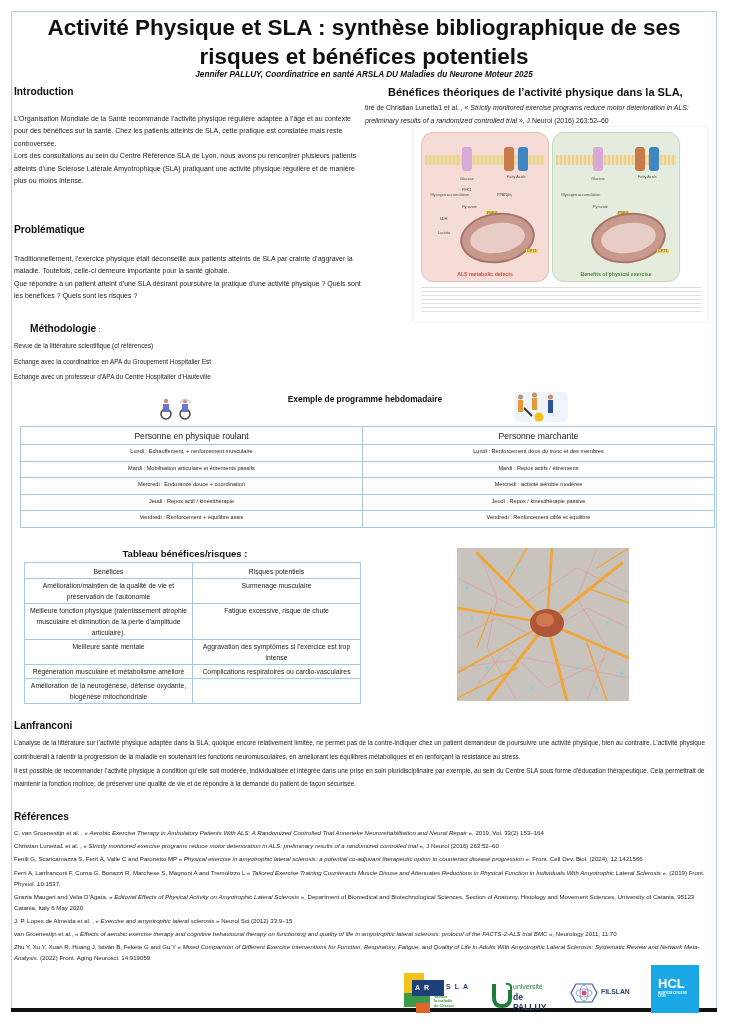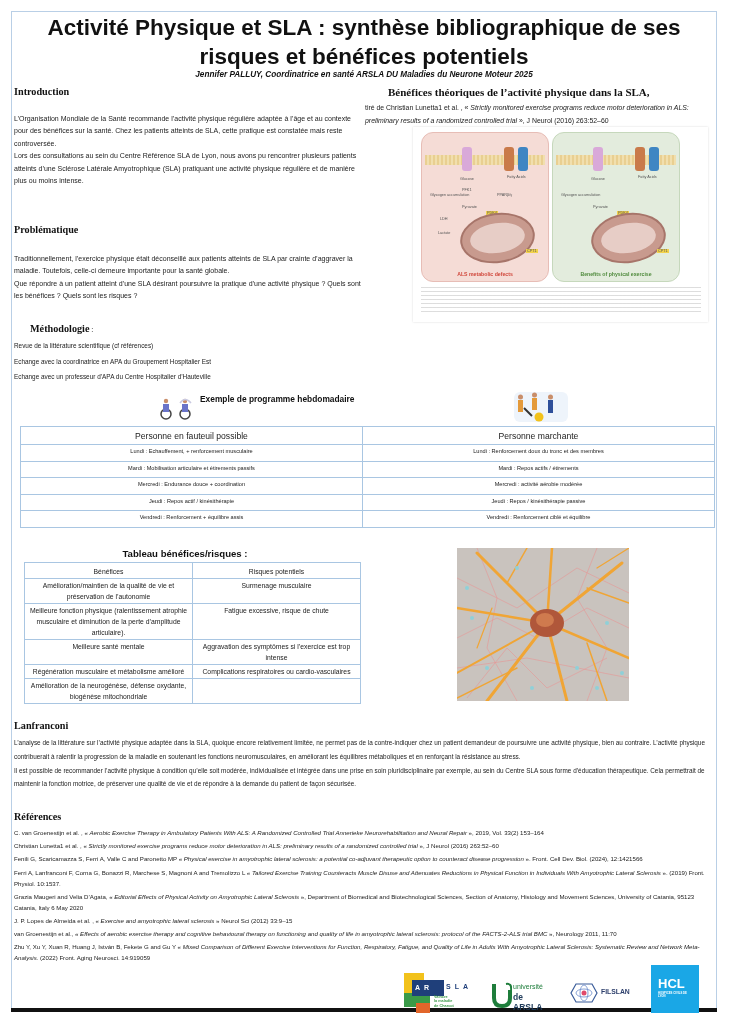--- a/index.html
+++ b/index.html
@@ -2,39 +2,39 @@
 <html><head>
 <meta charset="utf-8">
 <style>
   * { box-sizing: border-box; margin: 0; padding: 0; }
   html, body { width: 729px; height: 1024px; background: #ffffff; overflow: hidden; }
   body { position: relative; font-family: "Liberation Sans", sans-serif; color: #1a1a1a; }
   .frame { position: absolute; left: 11px; top: 11px; width: 706px; height: 1000px; border: 1.5px solid #b9cfe6; }
   .bottom-bar { position: absolute; left: 11px; top: 1008px; width: 706px; height: 4px; background: #111; }
   .title { position: absolute; left: 14px; top: 13px; width: 700px; text-align: center; font-size: 22.5px; font-weight: bold; line-height: 29px; color: #111; }
   .author { position: absolute; left: 14px; top: 70px; width: 700px; text-align: center; font-size: 8.2px; font-weight: bold; font-style: italic; color: #111; }
-  .h-sec { position: absolute; font-size: 10.2px; font-weight: bold; color: #111; font-family: Liberation Serif, serif; }
+  .h-sec { position: absolute; font-size: 10.2px; font-weight: bold; color: #111; font-family: Liberation Sans, sans-serif; }
   .body-text { position: absolute; font-size: 7px; line-height: 12.3px; color: #222; }
   .body-text p { margin-bottom: 0.5px; }
   .ref-text { position: absolute; font-size: 6.1px; line-height: 11px; color: #222; }
   .ref-text p { margin-bottom: 2.2px; }
   i, em { font-style: italic; }
   .fig-caption { position: absolute; left: 365px; top: 101px; width: 350px; font-size: 6.9px; line-height: 13px; color: #222; }
   .figure { position: absolute; left: 413px; top: 127px; width: 295px; height: 195px; background: #fff; box-shadow: 0 0 2px rgba(0,0,0,0.15); }
   .panel { position: absolute; top: 5px; width: 128px; height: 150px; border-radius: 12px; }
   .panel.left { left: 8px; background: #f5dcd6; border: 1px solid #e7bdb6; }
   .panel.right { left: 139px; background: #e3ecdd; border: 1px solid #c6d8bc; }
   .membrane { position: absolute; left: 3px; top: 22px; width: 120px; height: 10px; background: repeating-linear-gradient(90deg,#e9cf91 0 2px,#f1dfae 2px 4px); }
   .transporter { position: absolute; top: 14px; width: 10px; height: 24px; border-radius: 3px; }
   .mito { position: absolute; left: 38px; top: 80px; width: 75px; height: 50px; border-radius: 50%; background: #c89a8e; border: 2px solid #a7756a; transform: rotate(-8deg); }
   .mito-inner { position: absolute; left: 8px; top: 8px; width: 55px; height: 30px; border-radius: 50%; background: #e7cdc6; }
   .lbl-tiny { position: absolute; font-size: 3.8px; color: #555; }
   .panel-title { position: absolute; bottom: 4px; left: 0; width: 100%; text-align: center; font-size: 5.2px; font-weight: bold; }
   .fig-legend { position: absolute; left: 8px; top: 160px; width: 280px; height: 28px; background: repeating-linear-gradient(180deg, #cfcfcf 0 1px, transparent 1px 4px); opacity: 0.7; }
-  .prog-title { position: absolute; left: 200px; top: 394px; width: 330px; text-align: left; font-size: 8.4px; font-weight: bold; color: #111; }
+  .prog-title { position: absolute; left: 200px; top: 394px; width: 330px; text-align: center; font-size: 8.4px; font-weight: bold; color: #111; }
   .prog-icon { position: absolute; }
   table.prog { position: absolute; left: 20px; top: 426px; width: 695px; border-collapse: collapse; }
   table.prog th, table.prog td { border: 1px solid #a9c6e2; text-align: center; color: #222; }
   table.prog th { font-weight: normal; font-size: 8.6px; height: 18px; }
   table.prog td { font-size: 5.6px; height: 16.6px; vertical-align: top; padding-top: 3px; }
   .br-title { position: absolute; left: 20px; top: 548px; width: 330px; text-align: center; font-size: 9.6px; font-weight: bold; color: #111; }
   table.br { position: absolute; left: 24px; top: 562px; width: 337px; border-collapse: collapse; }
   table.br th, table.br td { border: 1px solid #a9c6e2; text-align: center; font-size: 6.8px; line-height: 11px; color: #222; vertical-align: top; padding: 1px 3px; font-weight: normal; }
   table.br th { height: 16px; padding-top: 3px; }
   .neuron { position: absolute; left: 457px; top: 548px; width: 172px; height: 153px; overflow: hidden; background: #c8c2bd; }
@@ -133,21 +133,21 @@
   <circle cx="22.5" cy="5" r="2.5" fill="#c98e6a"></circle>
   <rect x="36" y="10" width="5" height="13" fill="#2e4f9a"></rect>
   <circle cx="38.5" cy="7" r="2.5" fill="#c98e6a"></circle>
   <circle cx="27" cy="27" r="4.5" fill="#f2c21b"></circle>
   <path d="M12 18 L20 26" stroke="#333" stroke-width="2"></path>
 </svg>
 
 <table class="prog">
   <thead>
     <tr>
-      <th>Personne en fauteuil possible</th>
+      <th>Personne en physique roulant</th>
       <th>Personne marchante</th>
     </tr>
   </thead>
   <tbody>
     <tr>
       <td>Lundi : Echauffement, + renforcement musculaire</td>
       <td>Lundi : Renforcement doux du tronc et des membres</td>
     </tr>
     <tr>
       <td>Mardi : Mobilisation articulaire et étirements passifs</td>
@@ -271,21 +271,21 @@
     <div>de Charcot</div>
   </div>
 </div>
 
 <div class="logos" style="left:492px; top:980px; width:58px; height:30px;">
   <svg style="position:absolute; left:0; top:2px;" width="20" height="26" viewBox="0 0 20 26">
     <path d="M2 2 L2 16 Q2 24 10 24 Q18 24 18 16 L18 8" fill="none" stroke="#1e7d3b" stroke-width="4"></path>
     <path d="M14 2 Q20 1 19 8" fill="none" stroke="#1e7d3b" stroke-width="2"></path>
   </svg>
   <div style="position:absolute; left:21px; top:3px; font-size:7px; color:#1e7d3b;">université</div>
-  <div style="position:absolute; left:21px; top:12px; font-size:8.5px; font-weight:bold; color:#1e3a5a;">de ARSLA</div>
+  <div style="position:absolute; left:21px; top:12px; font-size:8.5px; font-weight:bold; color:#1e3a5a;">de PALLUY</div>
 </div>
 
 <div class="logos" style="left:570px; top:983px; width:76px; height:22px;">
   <svg style="position:absolute; left:0; top:0;" width="28" height="20" viewBox="0 0 28 20">
     <polygon points="6,1 22,1 27,10 22,19 6,19 1,10" fill="none" stroke="#3a5c9a" stroke-width="1.2"></polygon>
     <ellipse cx="14" cy="10" rx="8" ry="4" fill="none" stroke="#6a8acb" stroke-width="0.8"></ellipse>
     <ellipse cx="14" cy="10" rx="4" ry="8" fill="none" stroke="#6a8acb" stroke-width="0.8"></ellipse>
     <circle cx="14" cy="10" r="2.5" fill="#e04a6a"></circle>
   </svg>
   <div style="position:absolute; left:31px; top:5px; font-size:6.8px; font-weight:bold; color:#2c3e6b;">FILSLAN</div>

